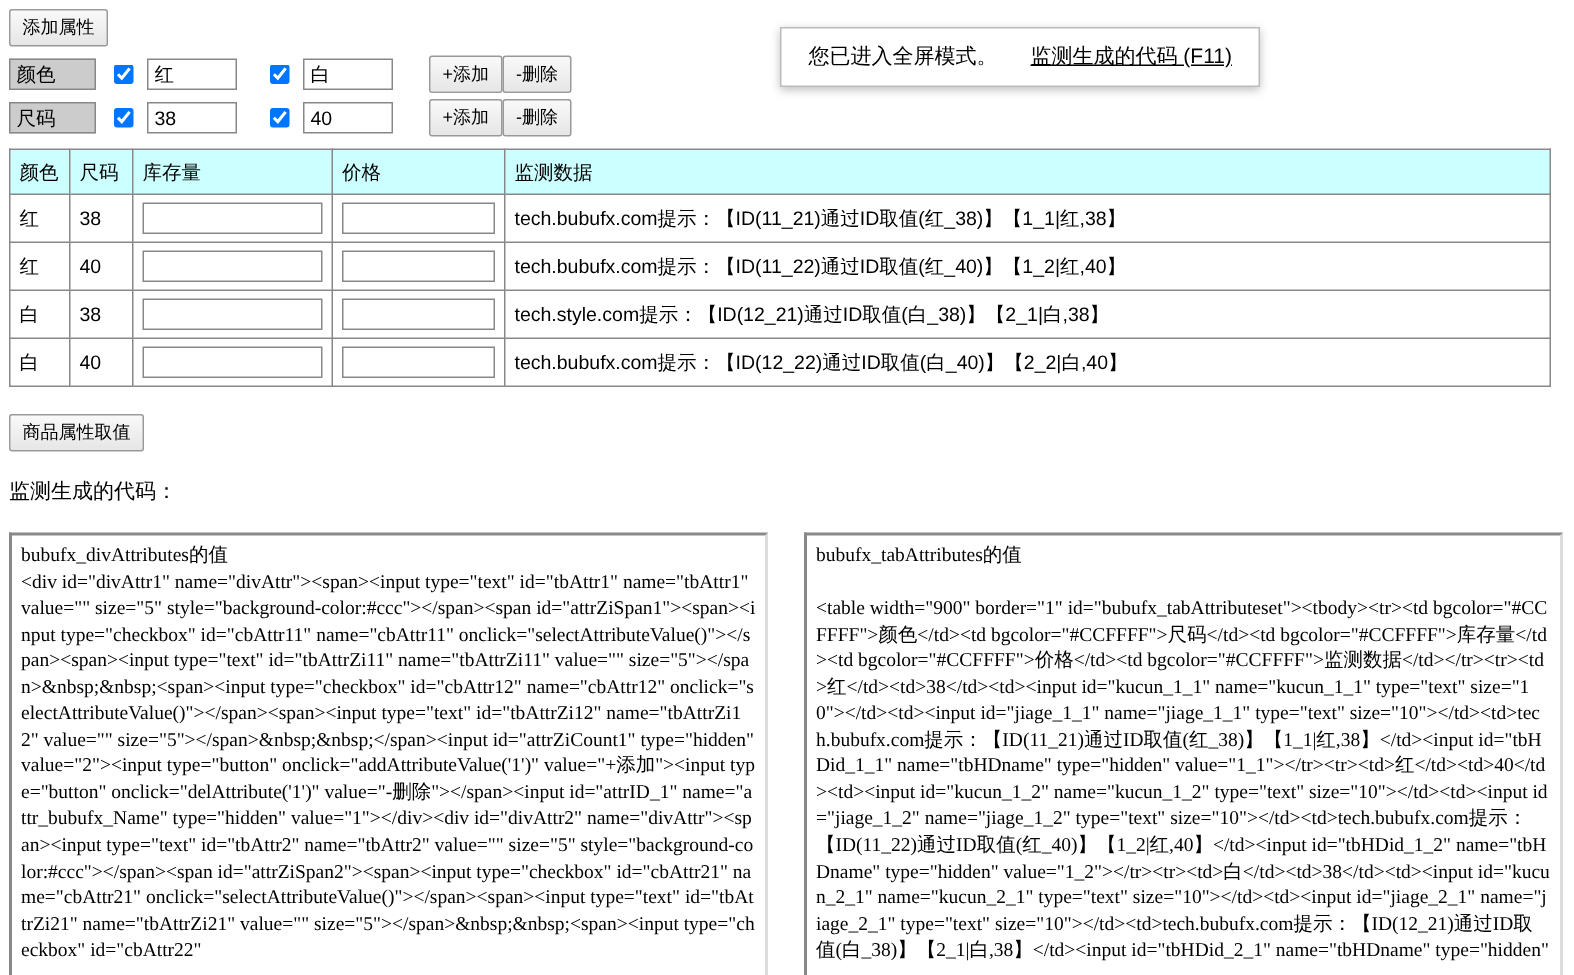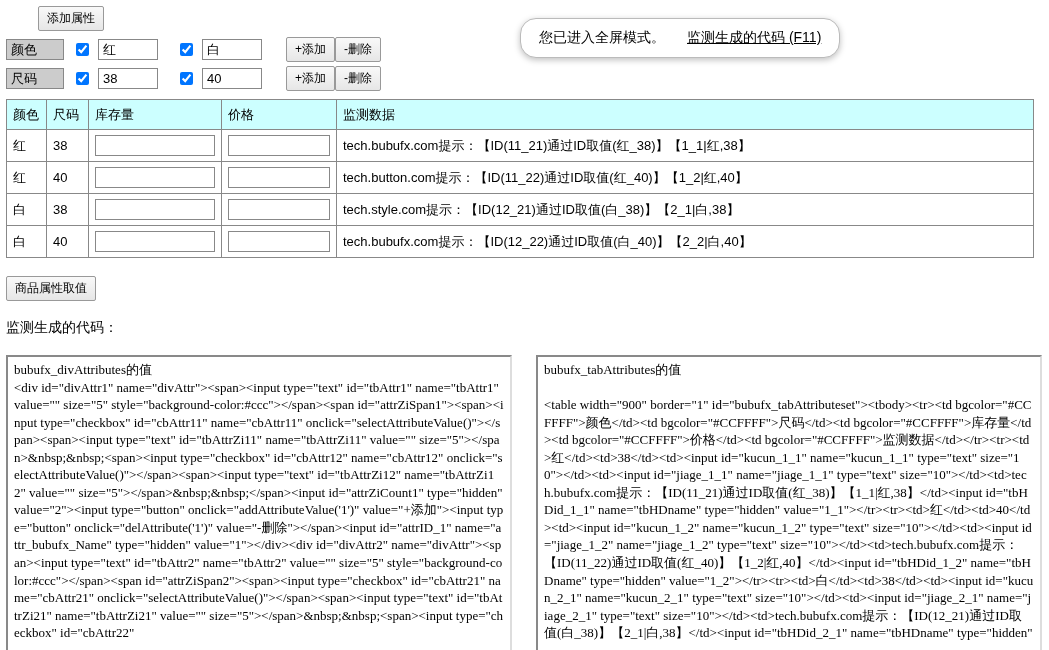--- a/index.html
+++ b/index.html
@@ -13,21 +13,21 @@
   }
   button {
     font-family: inherit;
     font-size: 12px;
     padding: 3px 8px;
     border: 1px solid #999;
     background: linear-gradient(#f9f9f9,#e6e6e6);
     border-radius: 2px;
     cursor: pointer;
   }
-  .top-btn { margin-bottom: 6px; margin-left: 32px; }
+  .top-btn { margin-bottom: 6px; }
   .attr-row { display: flex; align-items: center; margin-bottom: 4px; }
   .attr-name-input {
     width: 58px;
     background: #ccc;
     border: 1px solid #888;
     padding: 2px 4px;
     font-family: inherit;
     font-size: 13px;
     margin-right: 8px;
   }
@@ -81,21 +81,21 @@
     word-break: break-all;
     resize: none;
   }
   
   .fs-banner {
     position: absolute;
     top: 18px;
     left: 520px;
     background: #fff;
     border: 1px solid #bbb;
-    border-radius: 16px;
+    border-radius: 0;
     box-shadow: 0 2px 6px rgba(0,0,0,0.25);
     padding: 10px 18px;
     font-size: 14px;
     display: flex;
     align-items: center;
     gap: 22px;
   }
   .fs-link { text-decoration: underline; cursor: pointer; }
 </style>
 </head>
@@ -157,21 +157,21 @@
     <td>38</td>
     <td><input class="td-input" style=""></td>
     <td><input class="td-input" style=""></td>
     <td>tech.bubufx.com提示：【ID(11_21)通过ID取值(红_38)】【1_1|红,38】</td>
   </tr>
   <tr>
     <td>红</td>
     <td>40</td>
     <td><input class="td-input" style=""></td>
     <td><input class="td-input" style=""></td>
-    <td>tech.button.com提示：【ID(11_22)通过ID取值(红_40)】【1_2|红,40】</td>
+    <td>tech.bubufx.com提示：【ID(11_22)通过ID取值(红_40)】【1_2|红,40】</td>
   </tr>
   <tr>
     <td>白</td>
     <td>38</td>
     <td><input class="td-input" style=""></td>
     <td><input class="td-input" style=""></td>
     <td>tech.style.com提示：【ID(12_21)通过ID取值(白_38)】【2_1|白,38】</td>
   </tr>
   <tr>
     <td>白</td>

